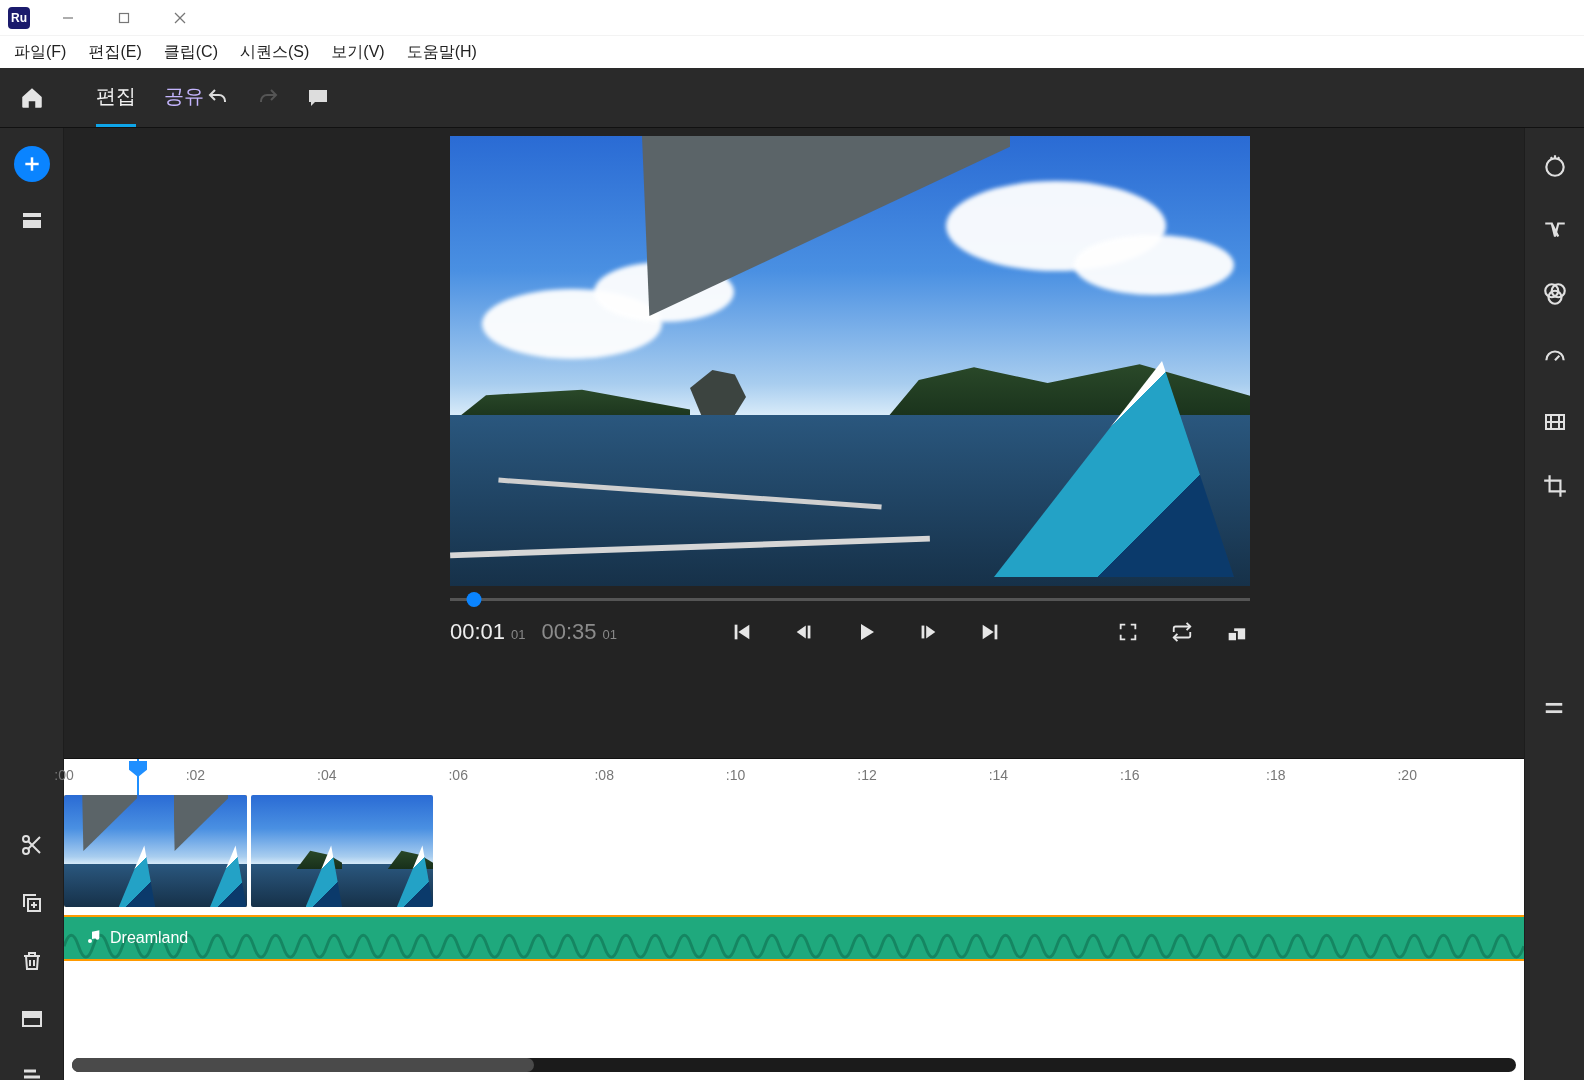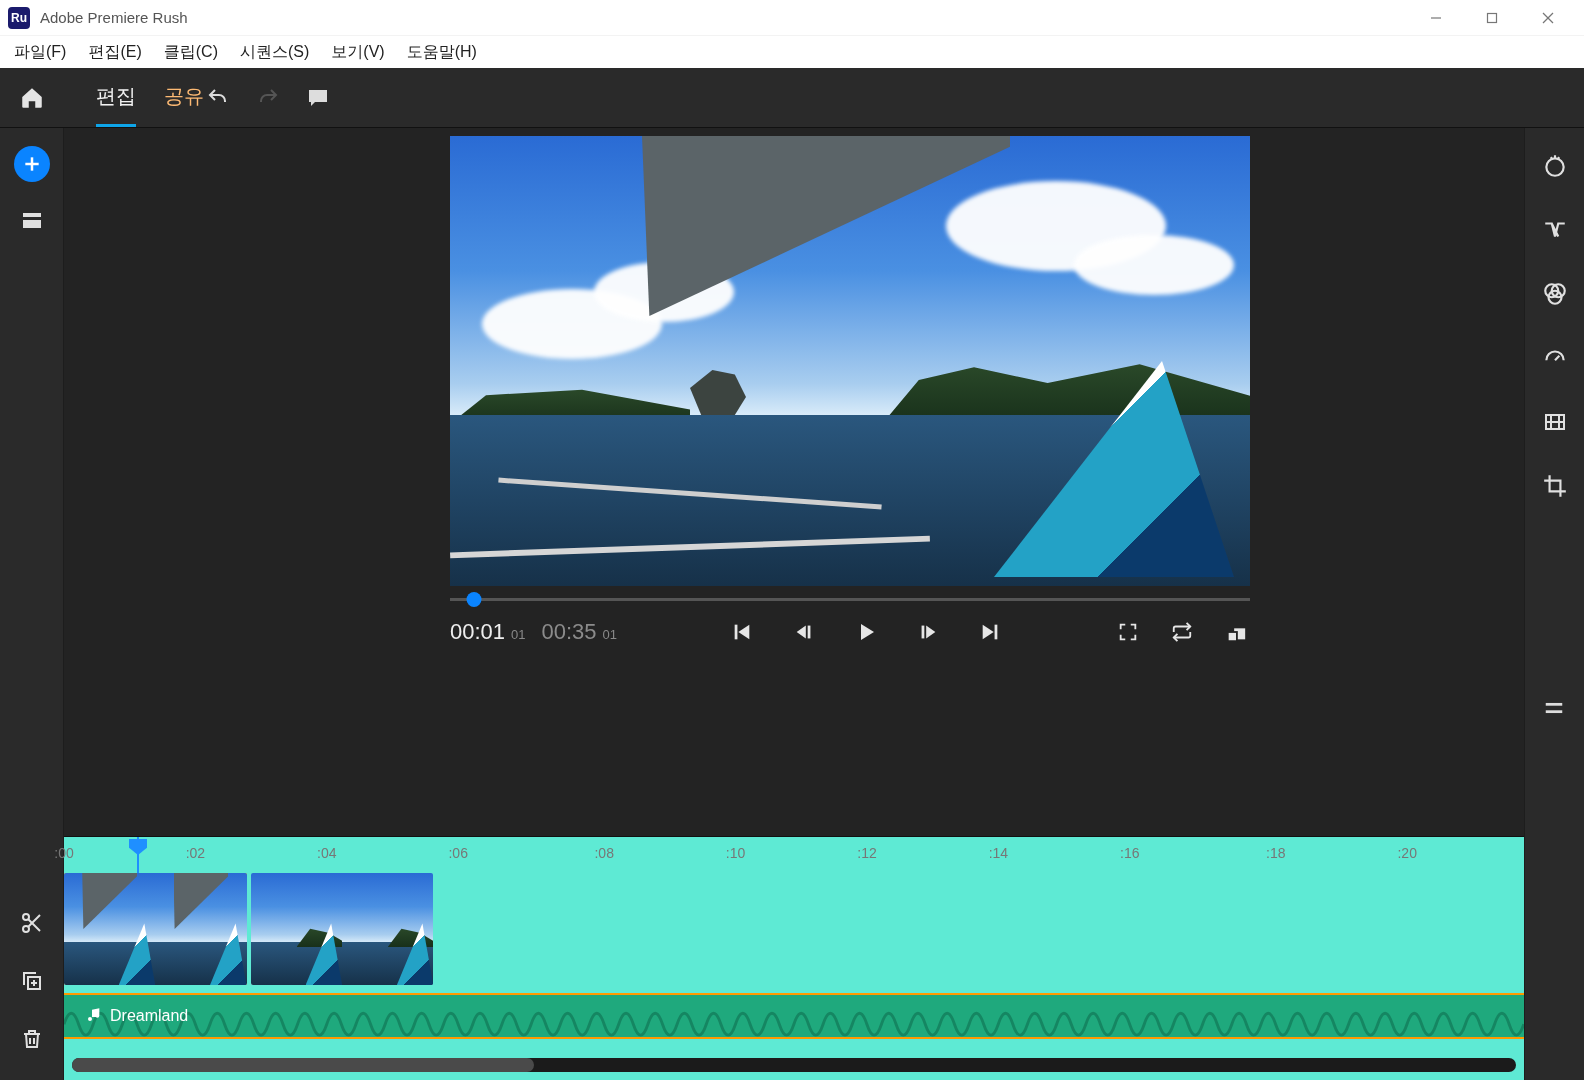--- a/index.html
+++ b/index.html
@@ -16,21 +16,21 @@
   .menubar { height: 32px; display: flex; align-items: center; gap: 22px; padding: 0 14px; background: #fff; color: #222; font-size: 16px; }
   .menubar .menu-item { cursor: pointer; }
 
   
   .app { height: calc(1080px - 36px - 32px); background: #2a2a2a; color: #ccc; display: flex; flex-direction: column; }
 
   .topbar { height: 60px; display: flex; align-items: center; padding: 0 16px 0 0; border-bottom: 1px solid #111; }
   .topbar-left { display: flex; align-items: center; gap: 26px; padding-left: 18px; }
   .home svg { fill: #e5e5e5; }
   .tabs { display: flex; gap: 28px; margin-left: 24px; font-size: 20px; }
-  .tab { color: #fdba74; padding: 14px 0; cursor: pointer; }
+  .tab { color: #c4b5fd; padding: 14px 0; cursor: pointer; }
   .tab.active { color: #f2f2f2; border-bottom: 3px solid #0ea5e9; }
   .topbar-center { flex: 1; text-align: center; font-size: 20px; color: #e4e4e4; letter-spacing: 1px; }
   .topbar-right { display: flex; align-items: center; gap: 22px; }
   .icon-btn { width: 28px; height: 28px; display: flex; align-items: center; justify-content: center; color: #ddd; cursor: pointer; }
   .icon-btn.dim { color: #555; }
 
   
   .body { flex: 1; display: grid; grid-template-columns: 64px 1fr 60px; grid-template-rows: 1fr auto; }
   .left-rail { grid-column: 1; grid-row: 1 / 3; background: #2a2a2a; display: flex; flex-direction: column; align-items: center; padding-top: 18px; gap: 22px; border-right: 1px solid #1d1d1d; }
   .left-rail .add { width: 36px; height: 36px; border-radius: 50%; background: #0a84ff; display: flex; align-items: center; justify-content: center; color: #fff; font-size: 24px; cursor: pointer; }
@@ -47,21 +47,21 @@
   .scrub-thumb { position: absolute; top: 6px; width: 15px; height: 15px; border-radius: 50%; background: #0a84ff; transform: translateX(-50%); }
   .transport { width: 800px; display: flex; align-items: center; padding: 4px 0 14px; }
   .time { font-size: 22px; color: #eee; display: flex; align-items: baseline; gap: 6px; }
   .time .frames { font-size: 13px; color: #888; }
   .time .dur { color: #8b8b8b; margin-left: 10px; }
   .transport-center { flex: 1; display: flex; justify-content: center; gap: 34px; }
   .transport-right { display: flex; gap: 26px; }
   .tbtn { color: #e6e6e6; cursor: pointer; display:flex; align-items:center; justify-content:center; width:28px; height:28px; }
 
   
-  .timeline { grid-column: 2; grid-row: 2; background: #5eead4; border-top: 1px solid #111; position: relative; height: 244px; display:flex; flex-direction:column;text-decoration:underline; }
+  .timeline { grid-column: 2; grid-row: 2; background: #ffffff; border-top: 1px solid #111; position: relative; height: 322px; display:flex; flex-direction:column;text-decoration:underline; }
   .ruler { height: 36px; position: relative; font-size: 14px; color: #777; }
   .ruler .tick { position: absolute; top: 8px; transform: translateX(-50%); }
   .playhead { position: absolute; top: 0; bottom: 0; width: 2px; background: #1f8fff; z-index: 5; }
   .playhead::before { content: ""; position: absolute; top: 2px; left: -8px; width: 18px; height: 16px; background: #1f8fff; clip-path: polygon(0 0, 100% 0, 100% 55%, 50% 100%, 0 55%); }
   .tracks { flex: 1; position: relative; padding-top: 28px; }
   .clip { position: absolute; height: 112px; top: 0; border-radius: 2px; overflow: hidden; }
   .clip.sel { outline: 4px solid #ff9a00; outline-offset: -4px; }
   .clip-thumb { width: 100%; height: 100%; display:flex; }
   .clip-thumb .half { flex:1; }
   .audio { position: absolute; top: 120px; height: 46px; background: #1fa97d; border: 2px solid #ff9a00; border-left: none; border-right: none; display: flex; align-items: center; padding-left: 22px; gap: 10px; color: #fff; font-size: 16px; overflow:hidden; }
@@ -84,21 +84,20 @@
   .bow  { position:absolute; right:2%; top:50%; width:30%; height:48%; background: linear-gradient(135deg,#fff 0 40%, #23a2c6 40% 70%, #0b3a6b 70%); clip-path: polygon(70% 0, 100% 100%, 0 100%); }
   .outrigger { position:absolute; left:0; bottom:8%; width:60%; height:6px; background:#d6d6d6; transform: rotate(-2deg); }
   .outrigger2 { position:absolute; left:6%; bottom:20%; width:48%; height:5px; background:#cfcfcf; transform: rotate(4deg); }
   .rock { position:absolute; background:#3c4440; }
 </style>
 </head>
 <body>
 
 <div class="titlebar">
   <div class="app-icon">Ru</div>
-  <div class="app-title">Adobe Premiere Rush</div>
   <div class="win-btn">
       <svg width="12" height="12" viewBox="0 0 12 12">
         <line x1="1" y1="6" x2="11" y2="6" stroke-width="1.2"></line>
       </svg>
     </div>
   <div class="win-btn">
       <svg width="12" height="12" viewBox="0 0 12 12">
         <rect x="1.5" y="1.5" width="9" height="9" fill="none" stroke-width="1.2"></rect>
       </svg>
     </div>

